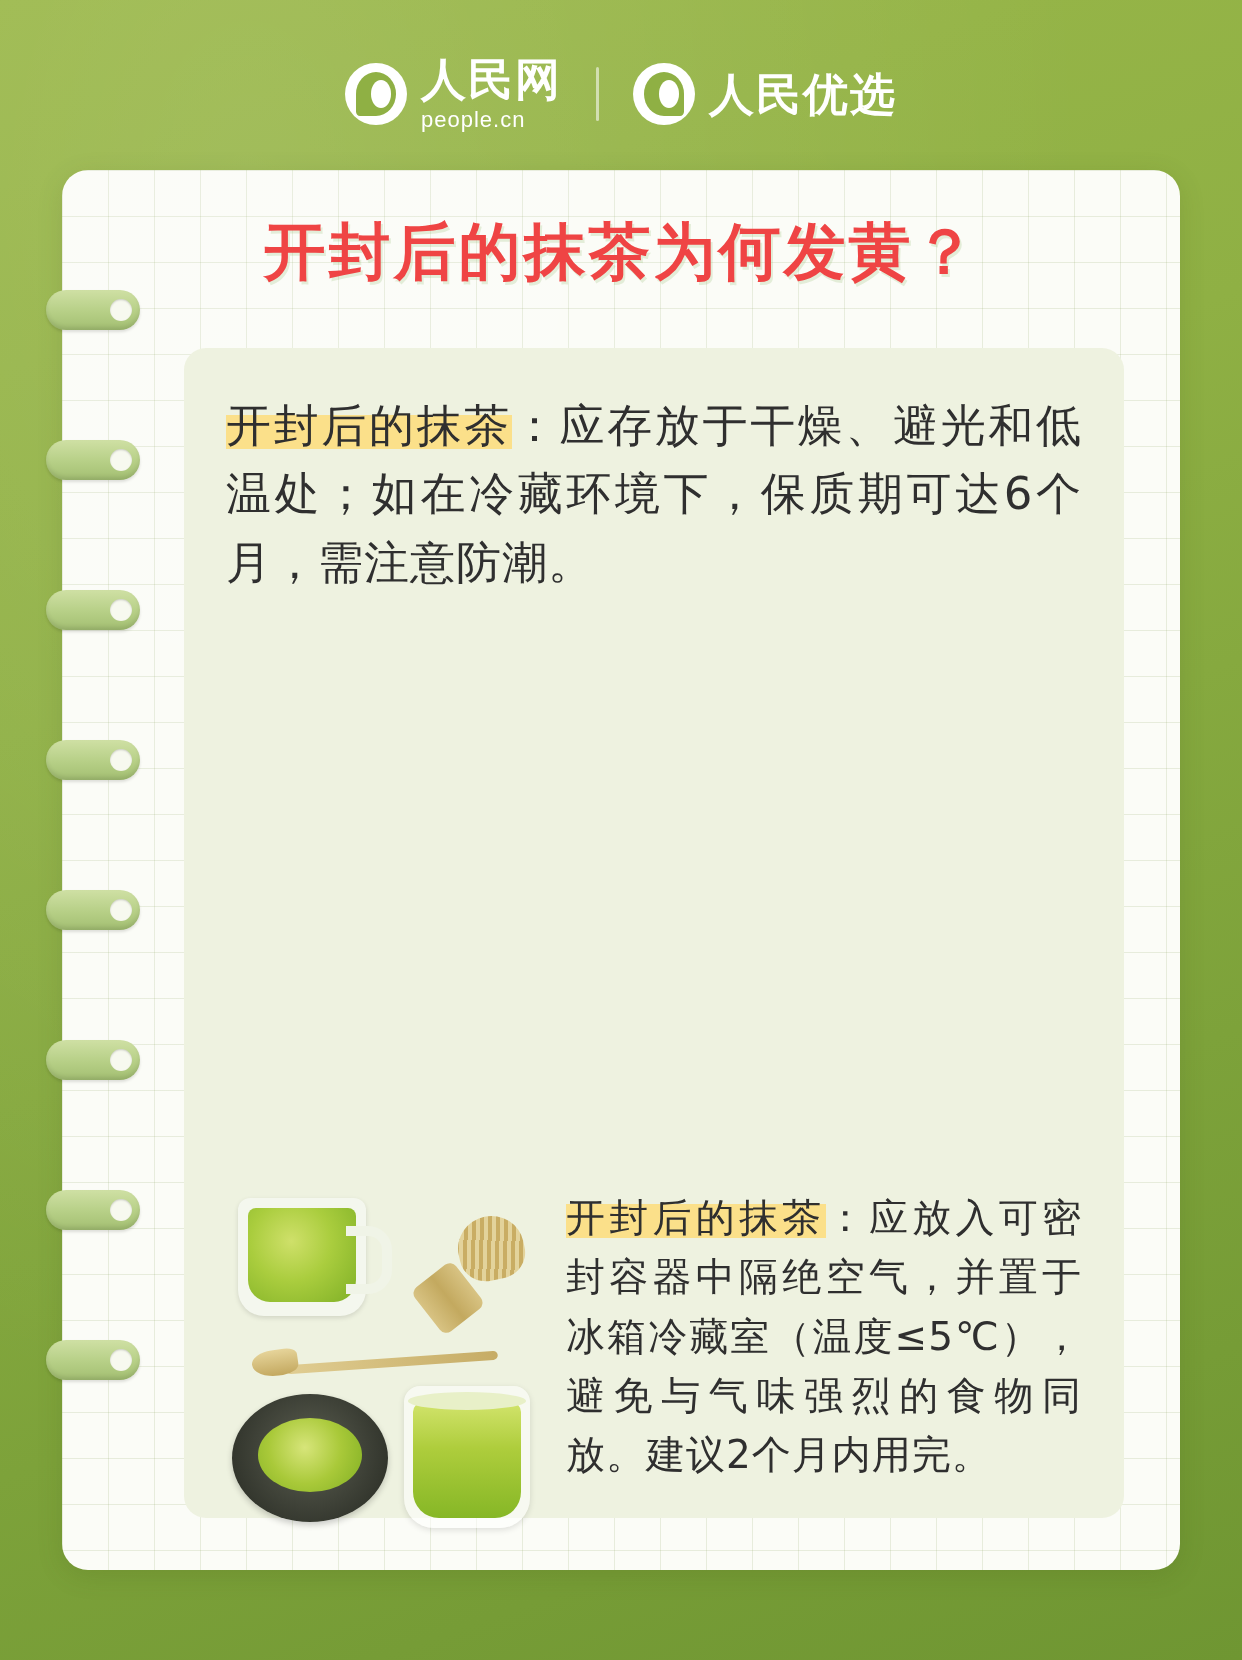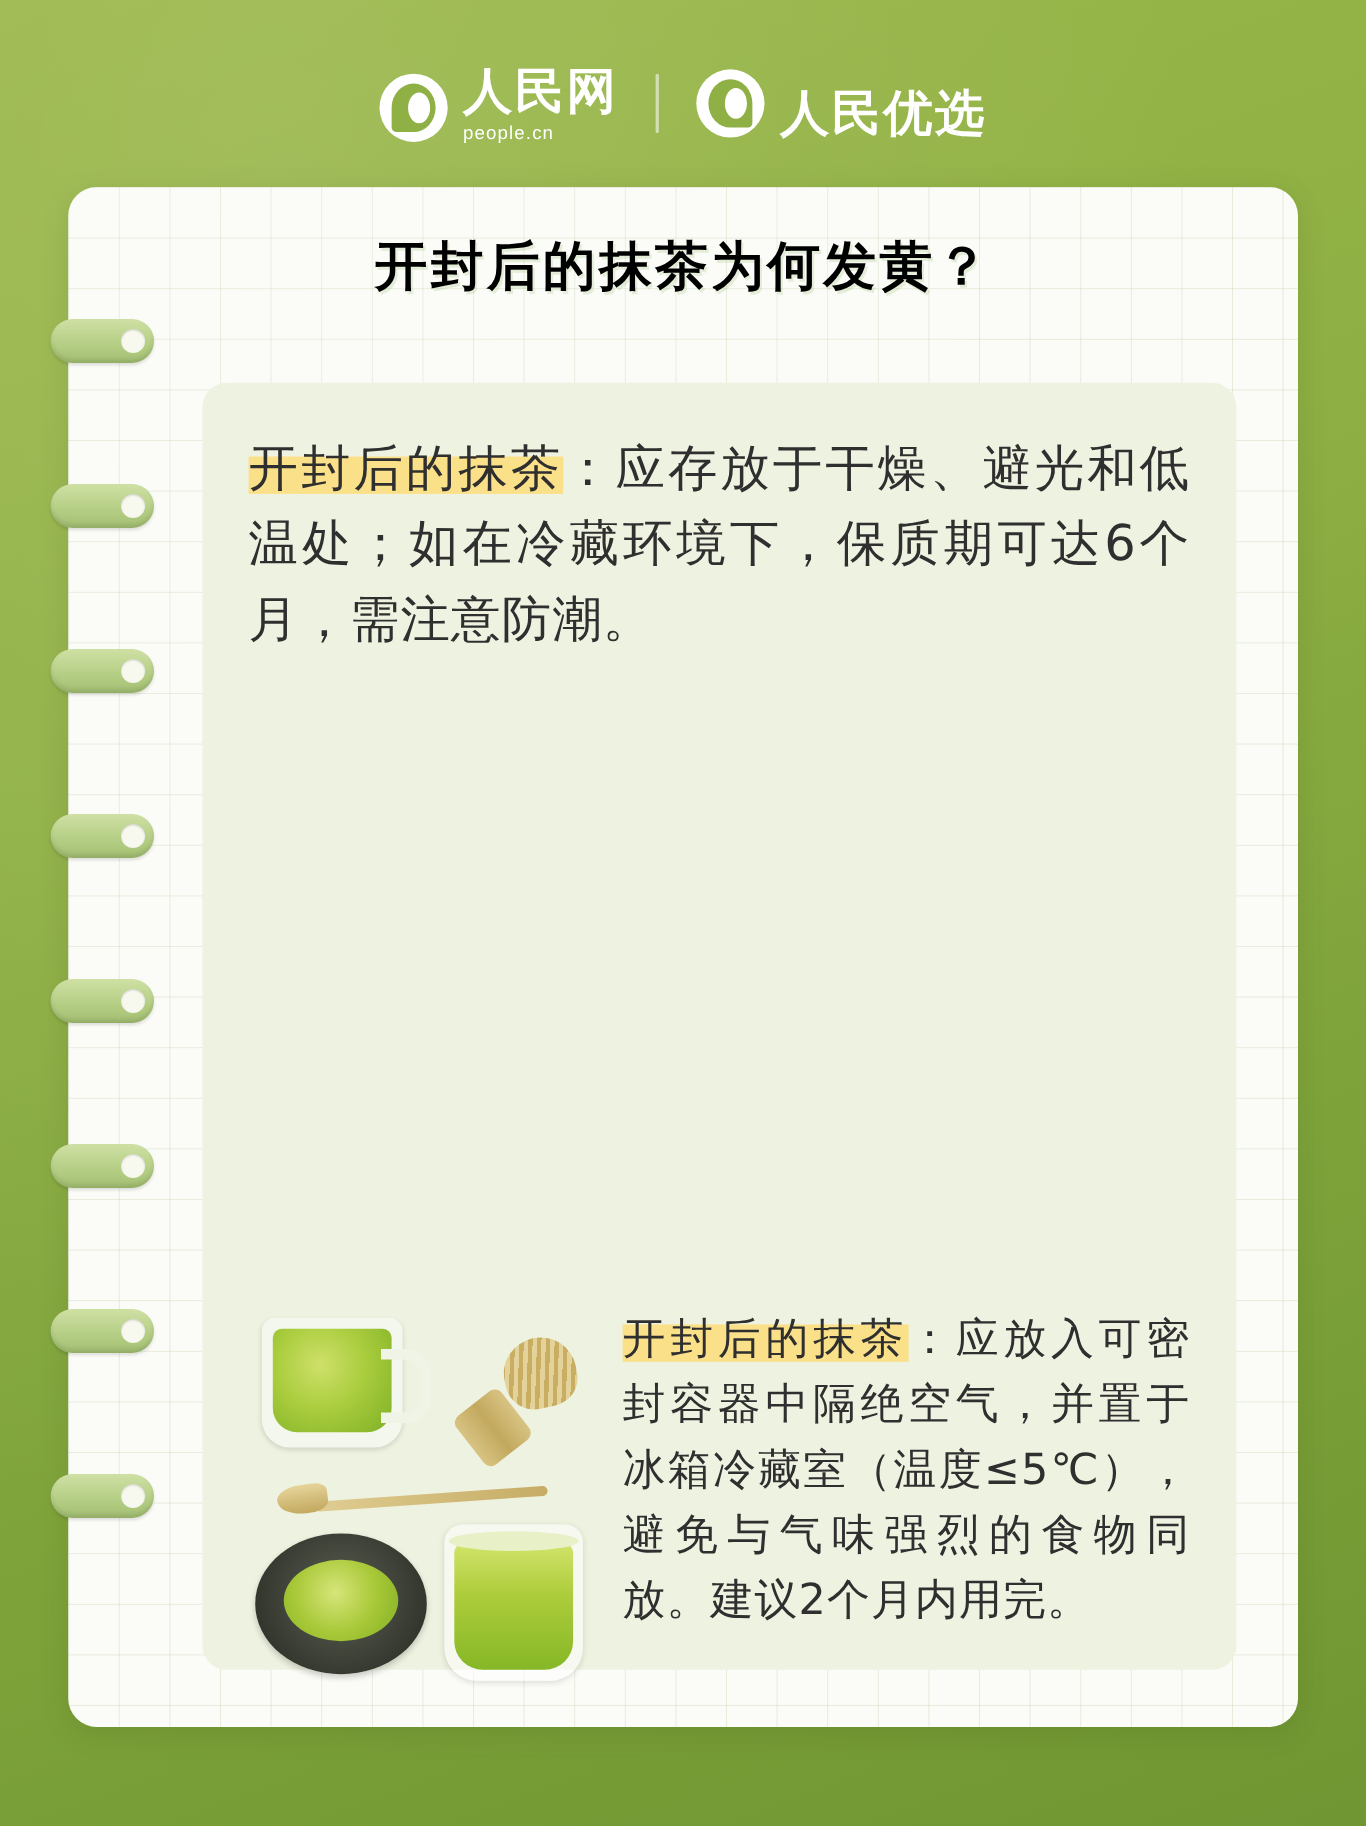--- a/index.html
+++ b/index.html
@@ -38,21 +38,21 @@
     width: 100%;
     height: 96px;
     display: flex;
     align-items: center;
     justify-content: center;
     gap: 34px;
     z-index: 5;
   }
   .logo-group {
     display: flex;
-    align-items: flex-end;
+    align-items: center;
     gap: 14px;
   }
   .logo-mark {
     width: 62px;
     height: 62px;
     border-radius: 50%;
     background: #ffffff;
     position: relative;
     flex: none;
   }
@@ -87,21 +87,21 @@
   }
   .logo-cn {
     color: #ffffff;
     font-size: 45px;
     font-weight: bold;
     letter-spacing: 2px;
     font-family: "DejaVu Sans", "Liberation Sans", sans-serif;
   }
   .logo-en {
     color: #ffffff;
-    font-size: 17px;
+    font-size: 22px;
     letter-spacing: 1px;
     margin-top: 7px;
     font-family: "Liberation Sans", sans-serif;
   }
   .brand-divider {
     width: 3px;
     height: 54px;
     background: rgba(255,255,255,0.55);
     border-radius: 2px;
   }
@@ -160,22 +160,22 @@
     box-shadow: inset 0 1px 2px rgba(0,0,0,0.18);
   }
 
   
   .title {
     position: absolute;
     left: 0;
     top: 40px;
     width: 100%;
     text-align: center;
-    color: #000000;
-    font-size: 48px;
+    color: #ef4444;
+    font-size: 62px;
     font-weight: bold;
     letter-spacing: 3px;
     font-family: "DejaVu Sans", "Liberation Sans", sans-serif;
     text-shadow: 2px 3px 0 rgba(120,170,80,0.18);
     z-index: 4;
   }
 
   
   .card {
     position: absolute;

